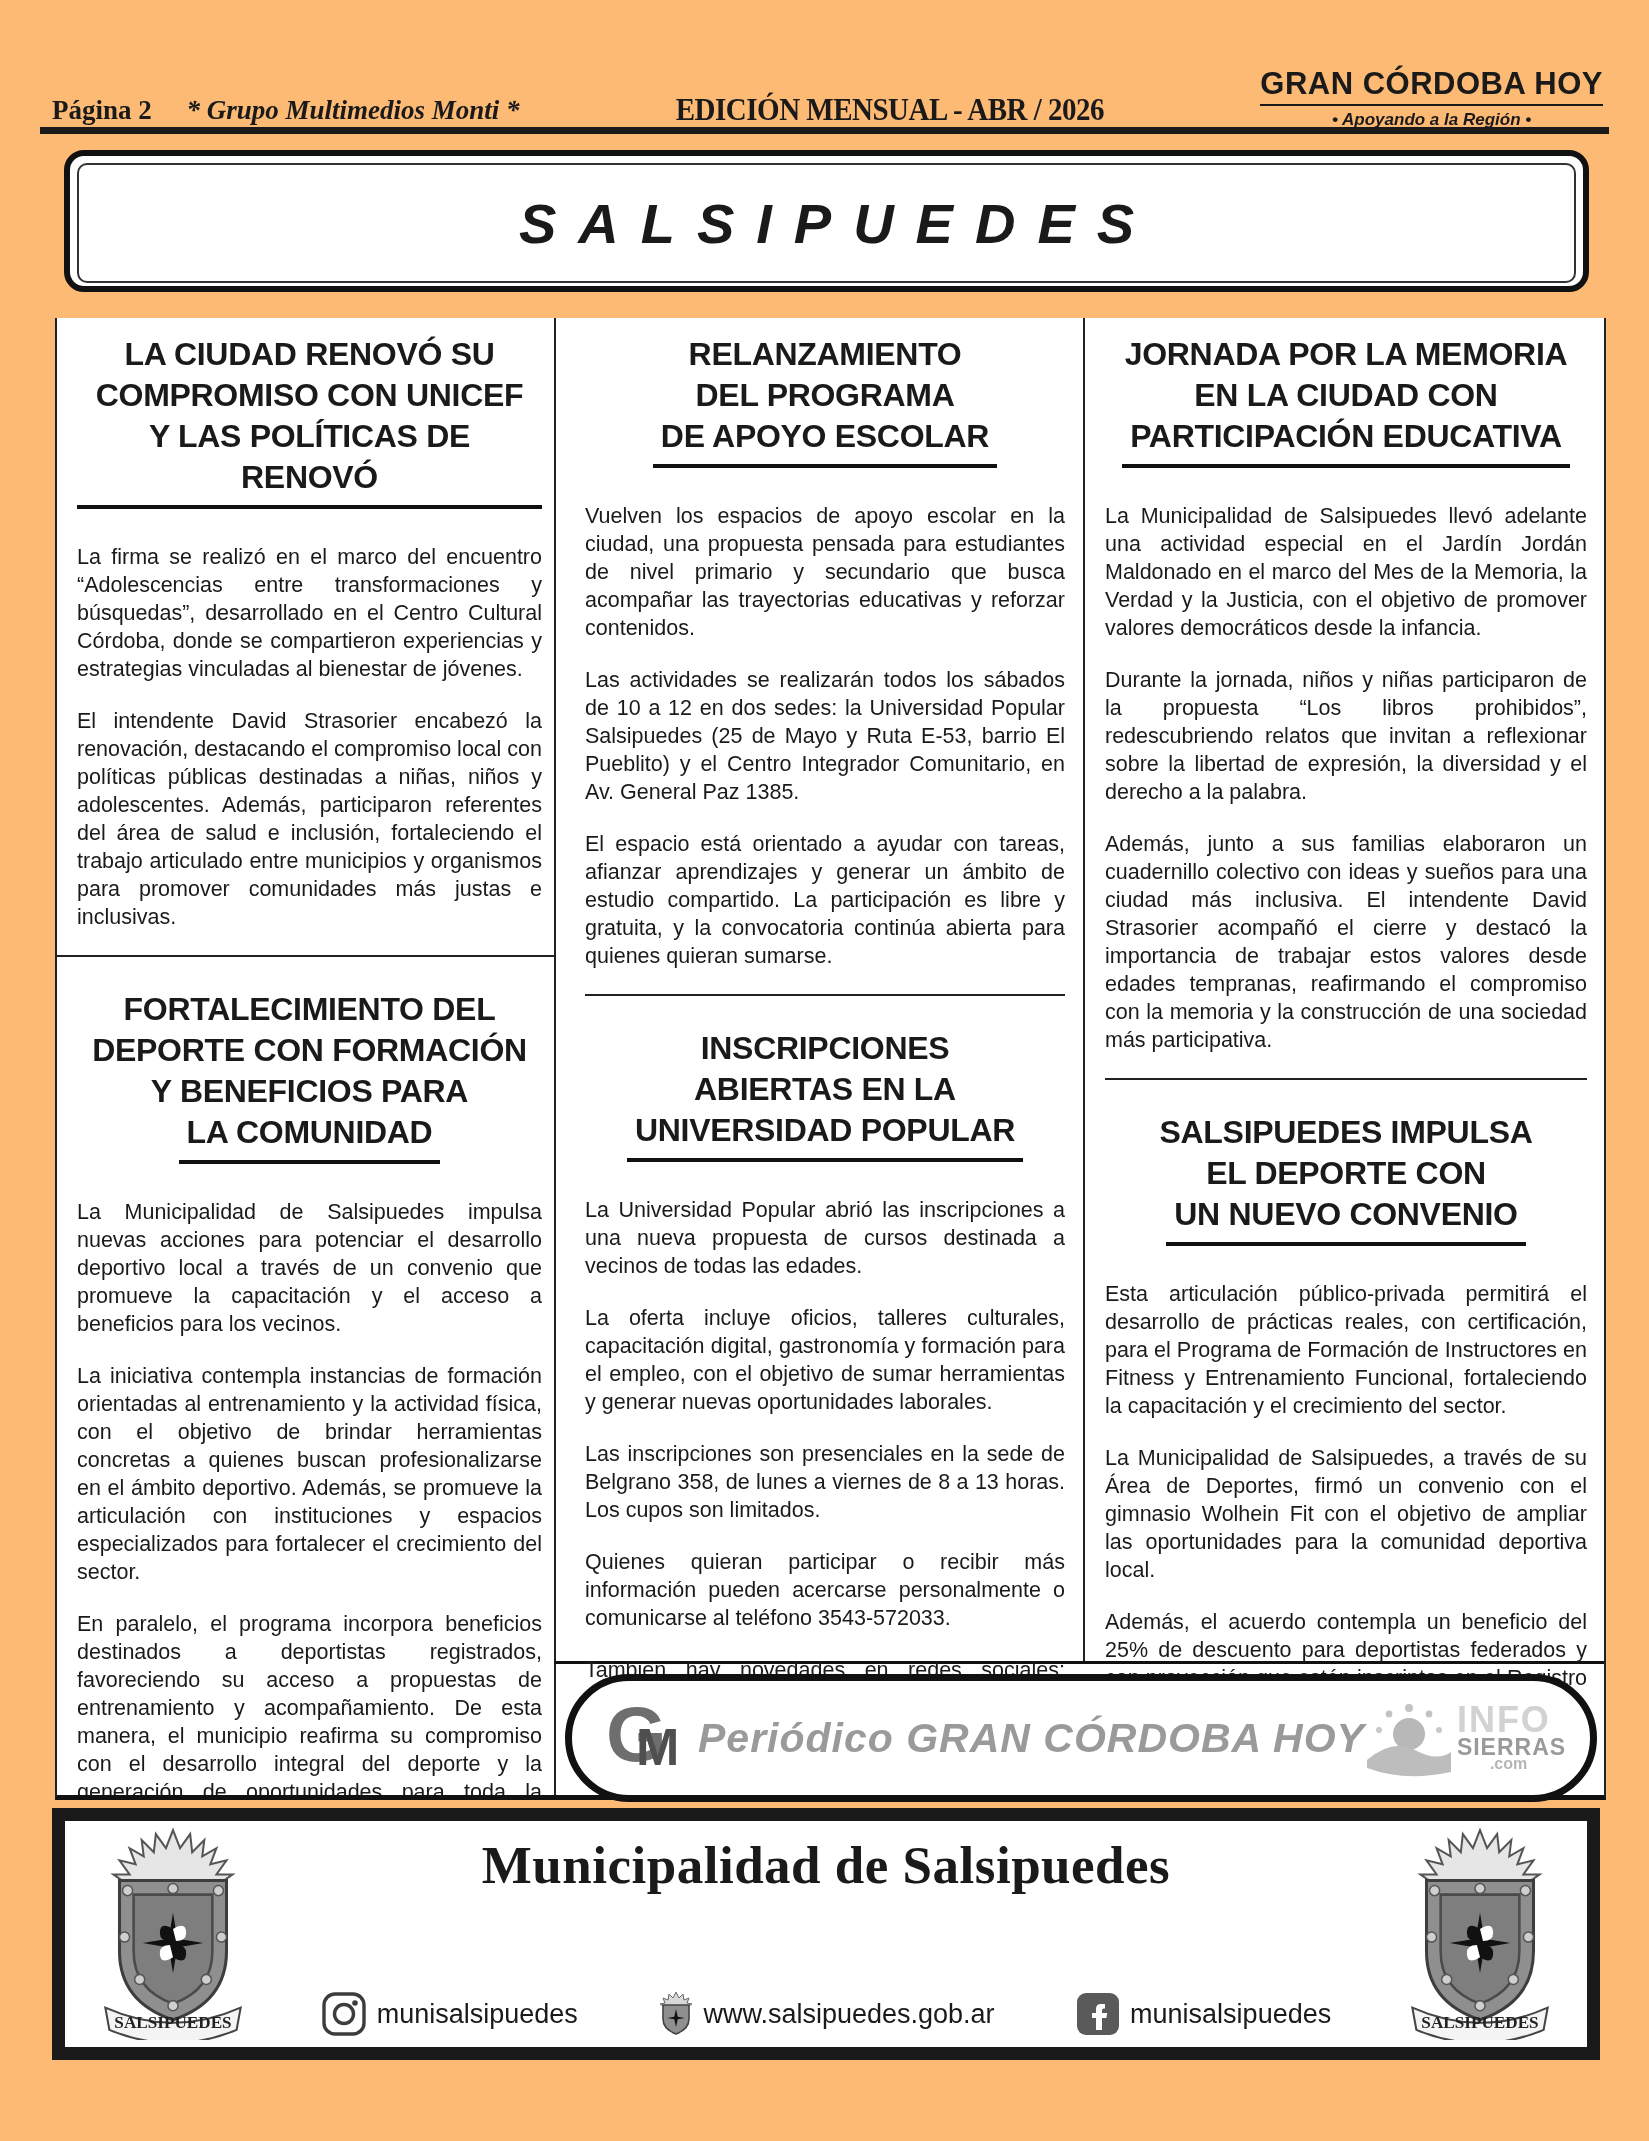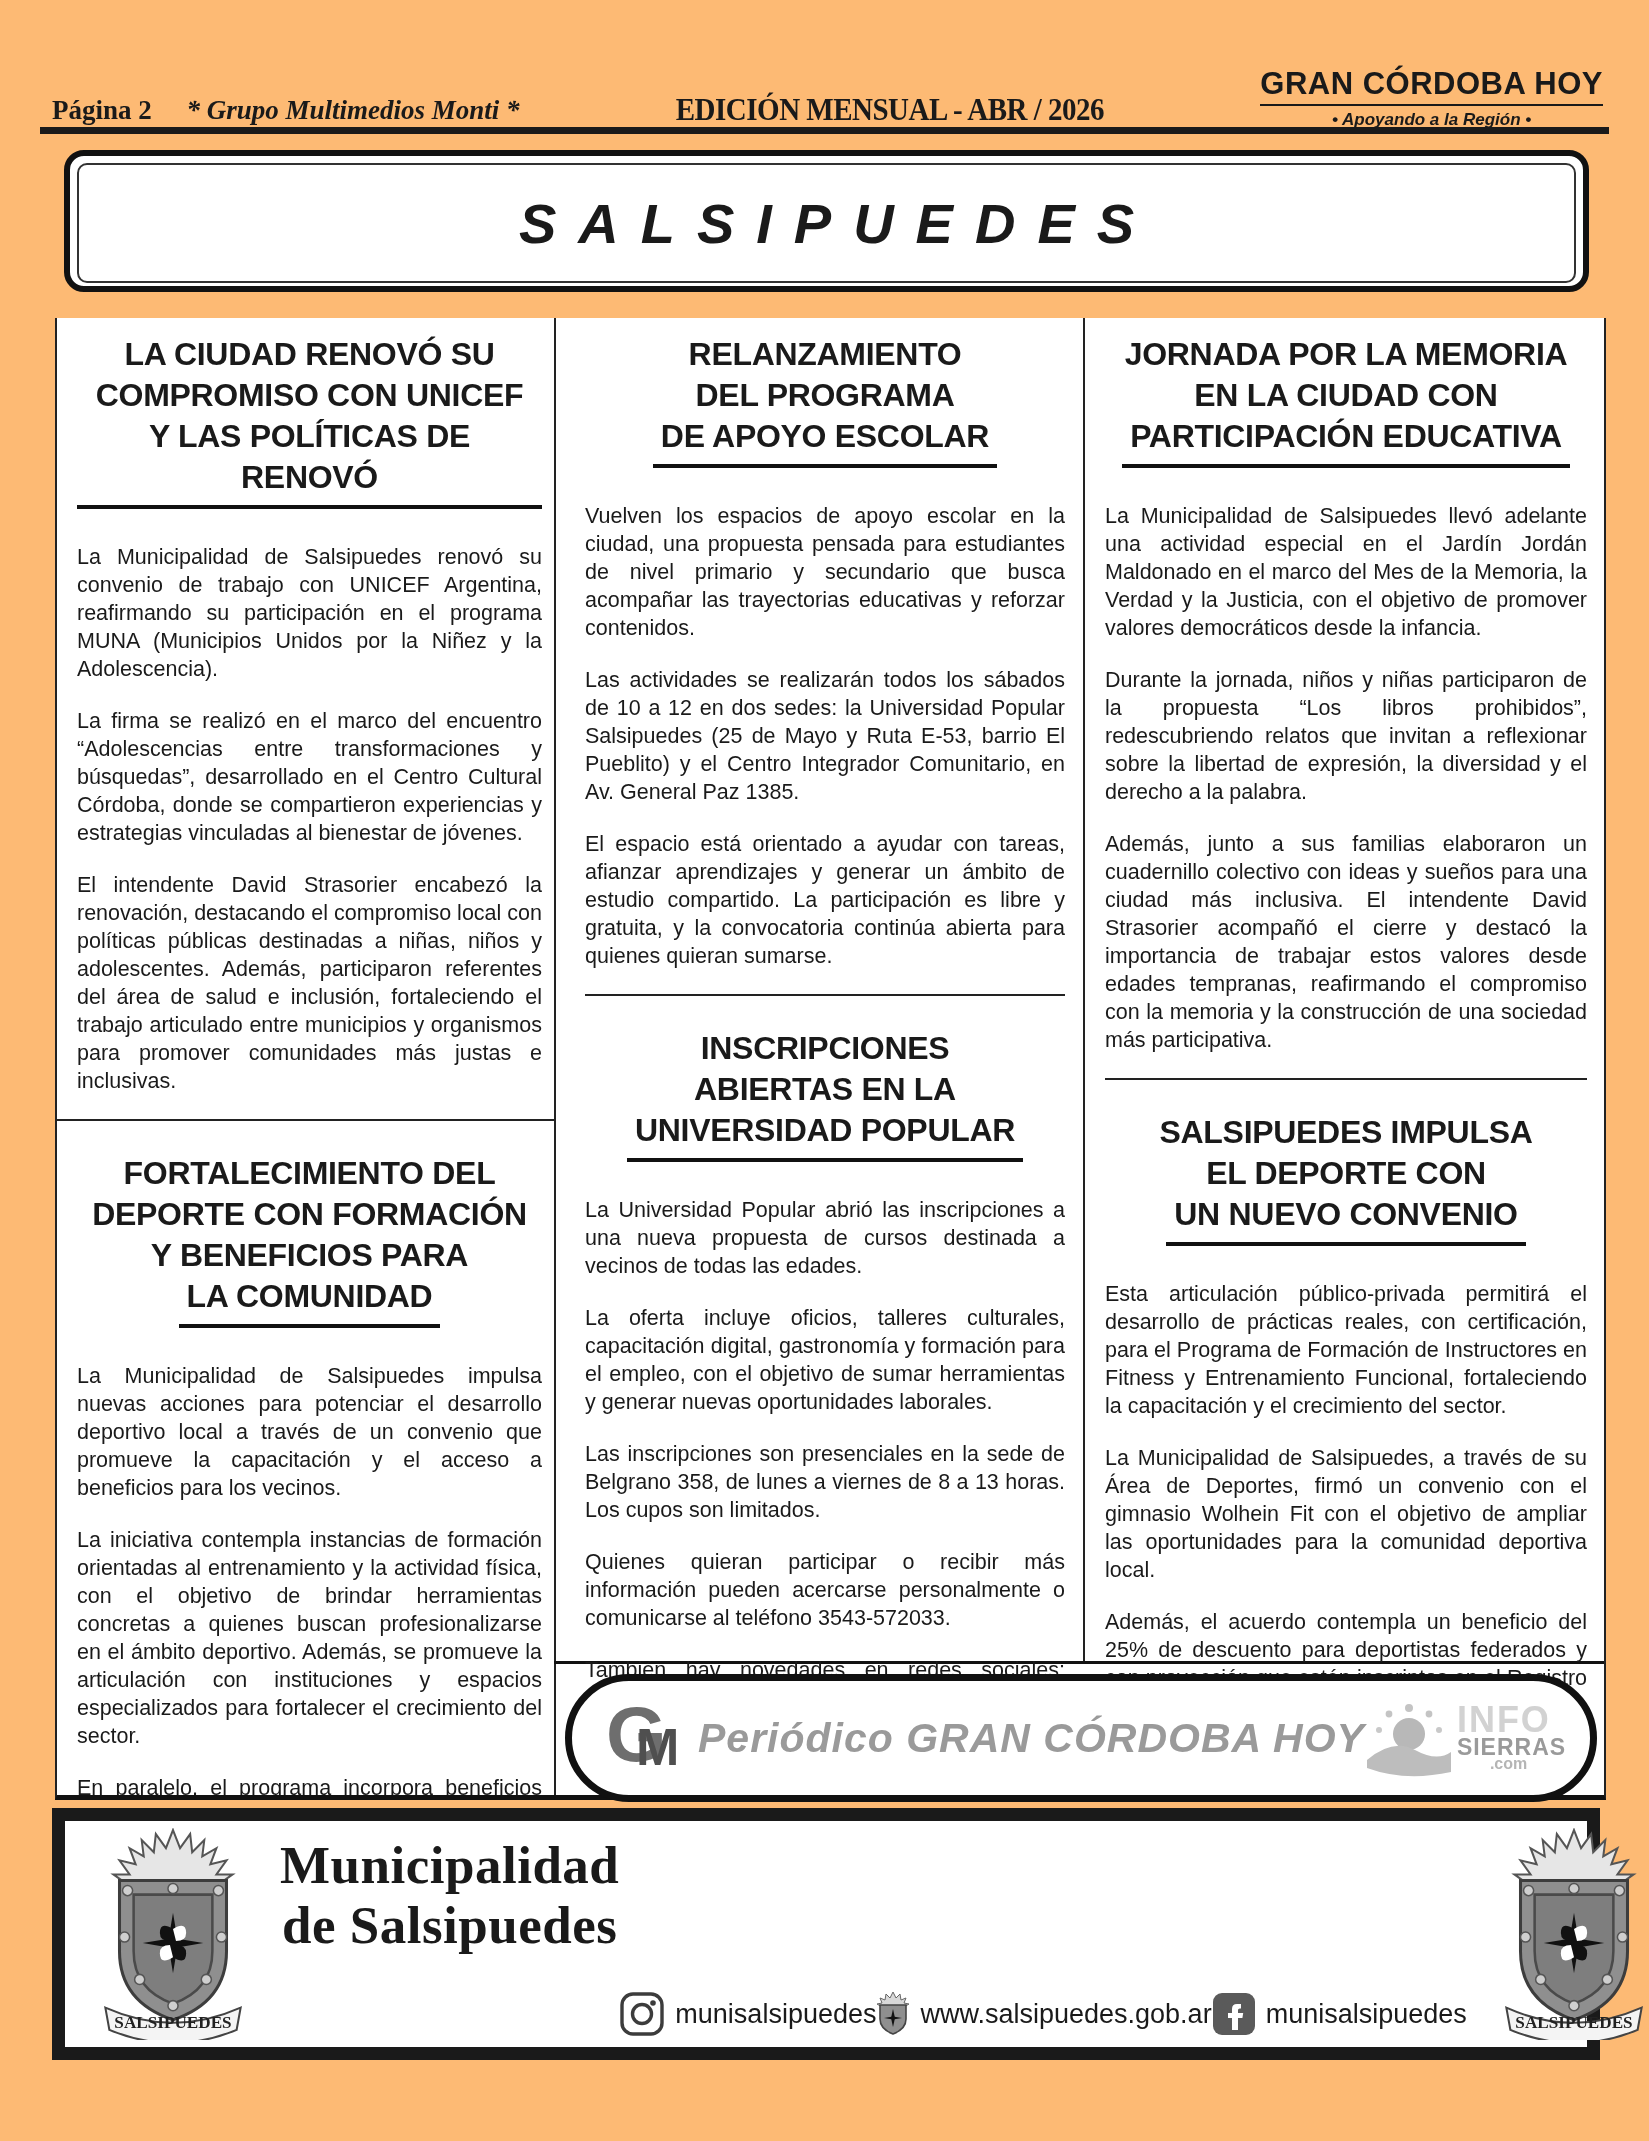--- a/index.html
+++ b/index.html
@@ -68,21 +68,21 @@
   .info-txt { line-height:0.9; text-align:left; font-weight:bold; }
   .info-top { font-size:36px; color:#d2d2d2; letter-spacing:2px; }
   .info-mid { font-size:23px; color:#9a9a9a; letter-spacing:1px; }
   .info-bot { font-size:16px; color:#b5b5b5;margin-left:33px; }
 
   
   .footer { position:absolute; left:52px; top:1808px; width:1548px; height:252px;
             border:13px solid #1a1a1a; box-sizing:border-box; background:#fff;
             display:flex; align-items:stretch; }
   .f-shield { flex:0 0 215px; display:flex; align-items:center; justify-content:center; }
-  .f-center { flex:1; display:flex; flex-direction:row; padding:14px 0 10px; }
+  .f-center { flex:1; display:flex; flex-direction:column; padding:14px 0 10px; }
   .f-title { font-family:"Liberation Serif", serif; font-weight:bold; font-size:53px;
              text-align:center; letter-spacing:0.5px; }
   .f-links { margin-top:auto; display:flex; justify-content:space-around; align-items:center; }
   .f-link { display:flex; align-items:center; gap:10px; font-size:27px; }
 
   svg text { font-family:"Liberation Serif", serif; }
 </style>
 </head>
 <body>
 
@@ -111,21 +111,20 @@
     <div class="vdiv1"></div>
     <div class="vdiv2"></div>
     <div class="hline23"></div>
 
     <div class="col col1">
       <div class="atitle">
         <span>LA CIUDAD RENOVÓ SU</span>
         <span>COMPROMISO CON UNICEF</span>
         <span class="u">Y LAS POLÍTICAS DE RENOVÓ</span>
       </div>
-      <p>La Municipalidad de Salsipuedes renovó su convenio de trabajo con UNICEF Argentina, reafirmando su participación en el programa MUNA (Municipios Unidos por la Niñez y la Adolescencia).</p>
       <p>La firma se realizó en el marco del encuentro “Adolescencias entre transformaciones y búsquedas”, desarrollado en el Centro Cultural Córdoba, donde se compartieron experiencias y estrategias vinculadas al bienestar de jóvenes.</p>
       <p>El intendente David Strasorier encabezó la renovación, destacando el compromiso local con políticas públicas destinadas a niñas, niños y adolescentes. Además, participaron referentes del área de salud e inclusión, fortaleciendo el trabajo articulado entre municipios y organismos para promover comunidades más justas e inclusivas.</p>
       <hr class="sep">
       <div class="atitle">
         <span>FORTALECIMIENTO DEL</span>
         <span>DEPORTE CON FORMACIÓN</span>
         <span>Y BENEFICIOS PARA</span>
         <span class="u">LA COMUNIDAD</span>
       </div>
       <p>La Municipalidad de Salsipuedes impulsa nuevas acciones para potenciar el desarrollo deportivo local a través de un convenio que promueve la capacitación y el acceso a beneficios para los vecinos.</p>

